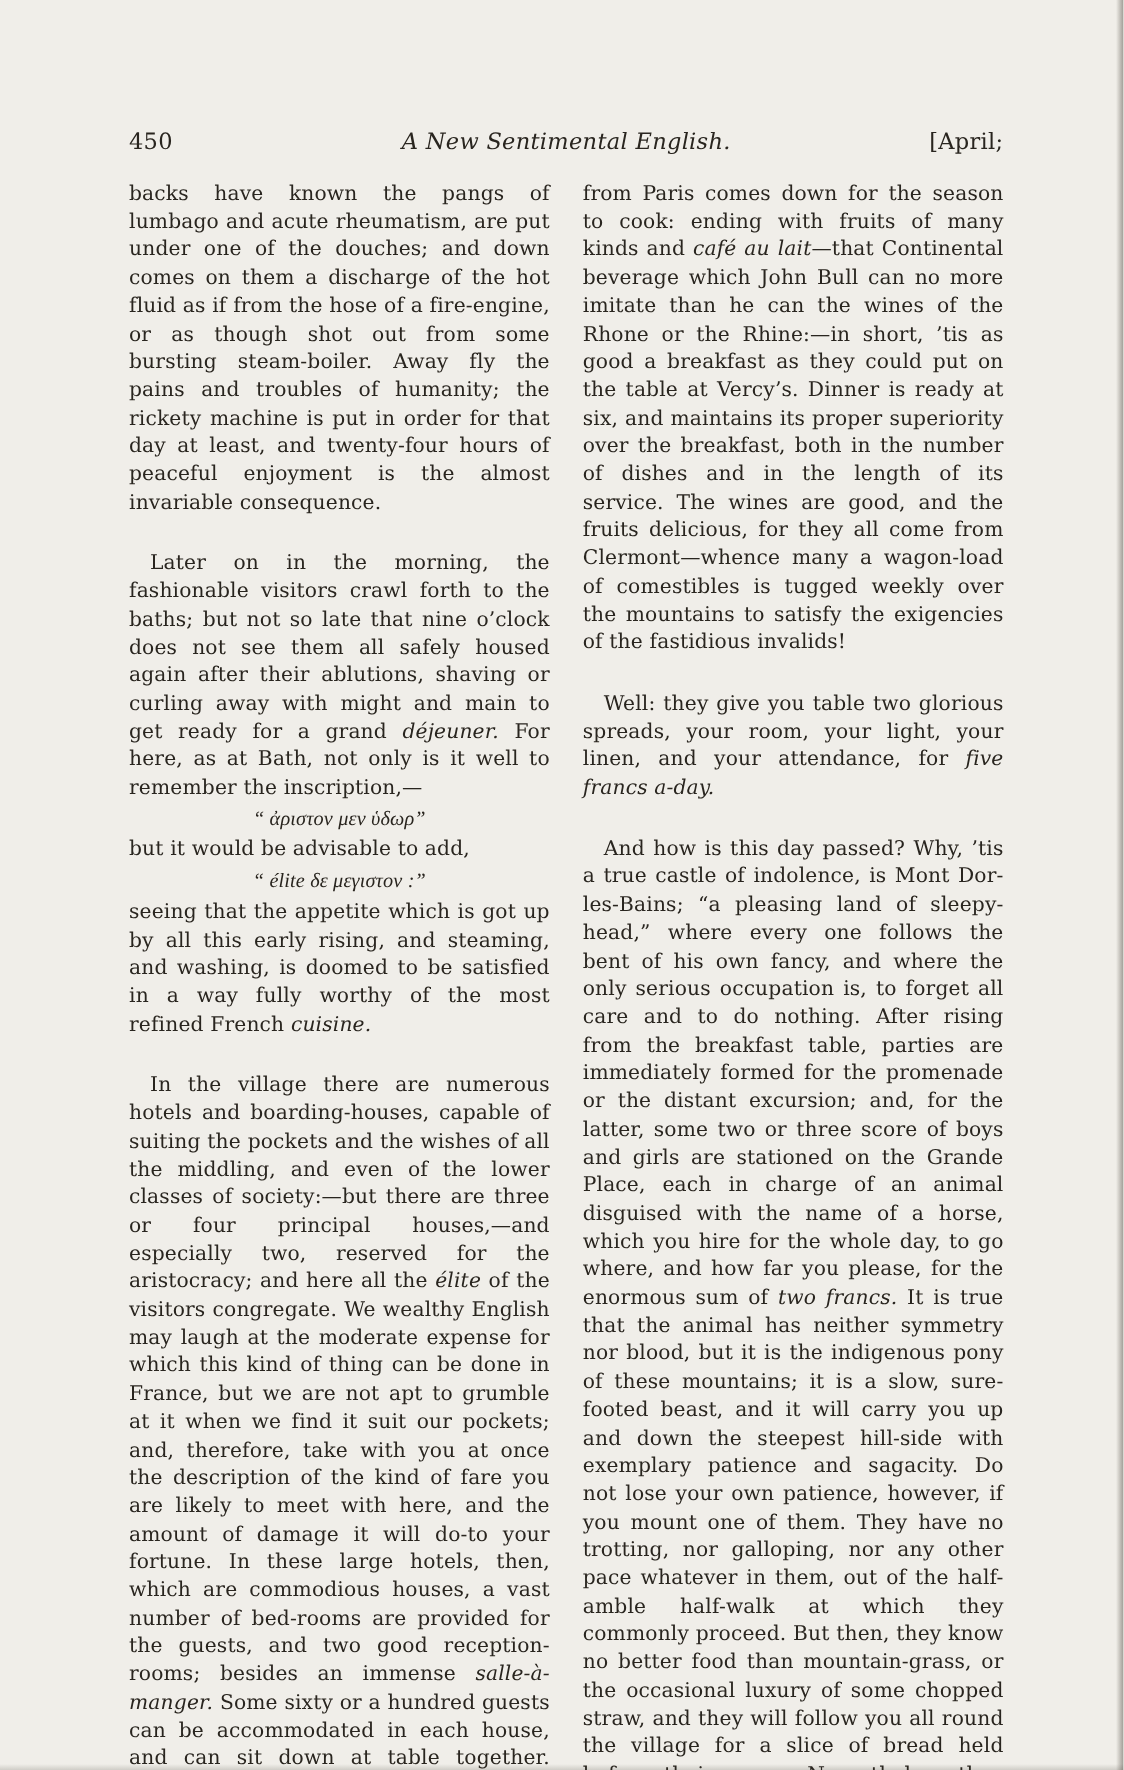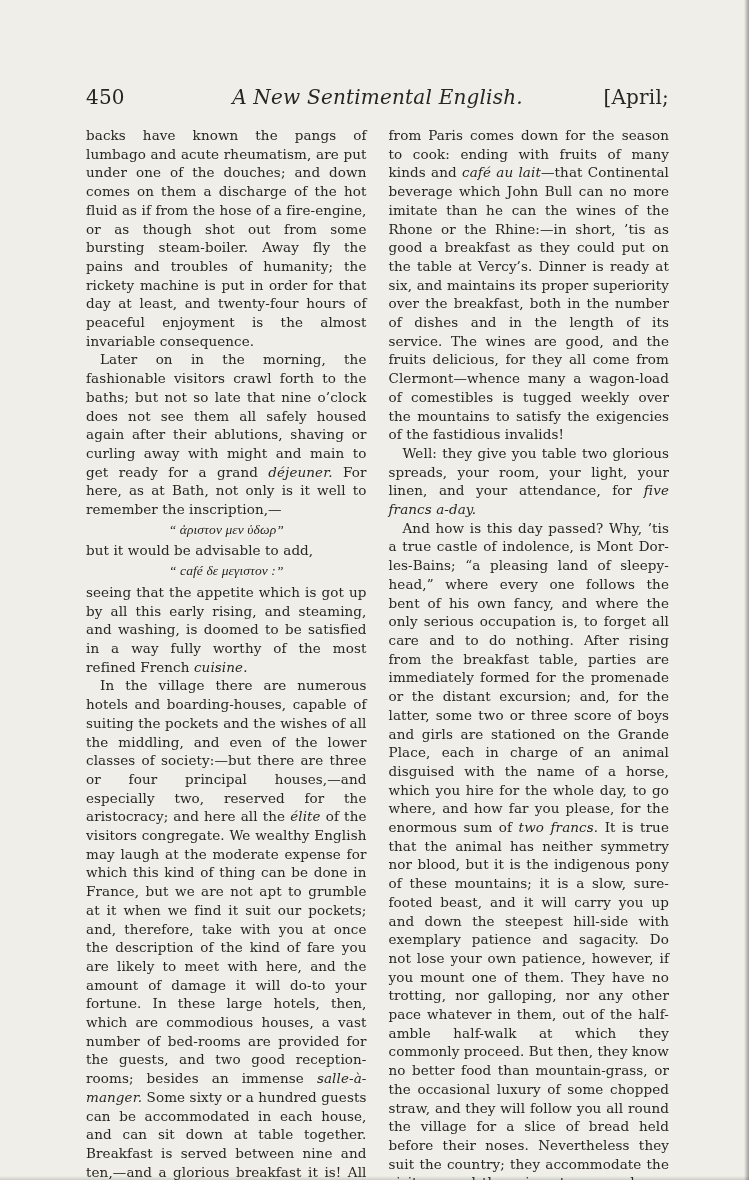--- a/index.html
+++ b/index.html
@@ -30,41 +30,41 @@
   .edge-bottom {
     position: absolute;
     left: 0; bottom: 0;
     width: 100%; height: 4px;
     background: linear-gradient(to bottom, rgba(60,55,45,0) 0%, rgba(60,55,45,0.18) 100%);
     pointer-events: none;
   }
   .header {
     display: flex;
     align-items: baseline;
-    font-size: 20px;
+    font-size: 15px;
     margin-bottom: 17px;
     letter-spacing: 0.2px;
   }
   .pnum   { width: 72px; text-align: left; }
   .title  { flex: 1; text-align: center; font-style: italic; }
   .issue  { width: 72px; text-align: right; margin-top: 23px; }
   .columns {
     display: flex;
     gap: 22px;
   }
   .col {
     flex: 1;
     min-width: 0;
     font-size: 13.5px;
     line-height: 18.7px;
     text-align: justify;
     letter-spacing: 0.1px;
   }
   .para { margin: 0; }
-  .para.indent { text-indent: 14px; }
+  .para.indent { text-indent: 14px; margin-top: 22px; }
   .para.verse {
     text-align: center;
     text-indent: 0;
     margin: 2px 0;
     font-family: Liberation Serif, serif;
   }
   .it { font-style: italic; }
 </style>
 </head>
 <body>
@@ -78,21 +78,21 @@
     <span class="title">A New Sentimental English.</span>
     <span class="issue">[April;</span>
   </div>
 
   <div class="columns">
     <div class="col">
         <p class="para"><span>backs have known the pangs of lumbago and acute rheumatism, are put under one of the douches; and down comes on them a discharge of the hot fluid as if from the hose of a fire-engine, or as though shot out from some bursting steam-boiler. Away fly the pains and troubles of humanity; the rickety machine is put in order for that day at least, and twenty-four hours of peaceful enjoyment is the almost invariable consequence.</span></p>
         <p class="para indent"><span>Later on in the morning, the fashionable visitors crawl forth to the baths; but not so late that nine o’clock does not see them all safely housed again after their ablutions, shaving or curling away with might and main to get ready for a grand </span><span class="it">déjeuner.</span><span> For here, as at Bath, not only is it well to remember the inscription,—</span></p>
         <p class="para verse"><span class="it">“ ἀριστον μεν ὑδωρ”</span></p>
         <p class="para"><span>but it would be advisable to add,</span></p>
-        <p class="para verse"><span class="it">“ café δε μεγιστον :”</span></p>
+        <p class="para verse"><span class="it">“ élite δε μεγιστον :”</span></p>
         <p class="para"><span>seeing that the appetite which is got up by all this early rising, and steaming, and washing, is doomed to be satisfied in a way fully worthy of the most refined French </span><span class="it">cuisine.</span></p>
         <p class="para indent"><span>In the village there are numerous hotels and boarding-houses, capable of suiting the pockets and the wishes of all the middling, and even of the lower classes of society:—but there are three or four principal houses,—and especially two, reserved for the aristocracy; and here all the </span><span class="it">élite</span><span> of the visitors congregate. We wealthy English may laugh at the moderate expense for which this kind of thing can be done in France, but we are not apt to grumble at it when we find it suit our pockets; and, therefore, take with you at once the description of the kind of fare you are likely to meet with here, and the amount of damage it will do-to your fortune. In these large hotels, then, which are commodious houses, a vast number of bed-rooms are provided for the guests, and two good reception-rooms; besides an immense </span><span class="it">salle-à-manger.</span><span> Some sixty or a hundred guests can be accommodated in each house, and can sit down at table together. Breakfast is served between nine and ten,—and a glorious breakfast it is! All kinds of good things, which an old </span><span class="it">artiste</span></p>
       </div>
     <div class="col">
         <p class="para"><span>from Paris comes down for the season to cook: ending with fruits of many kinds and </span><span class="it">café au lait</span><span>—that Continental beverage which John Bull can no more imitate than he can the wines of the Rhone or the Rhine:—in short, ’tis as good a breakfast as they could put on the table at Vercy’s. Dinner is ready at six, and maintains its proper superiority over the breakfast, both in the number of dishes and in the length of its service. The wines are good, and the fruits delicious, for they all come from Clermont—whence many a wagon-load of comestibles is tugged weekly over the mountains to satisfy the exigencies of the fastidious invalids!</span></p>
         <p class="para indent"><span>Well: they give you table two glorious spreads, your room, your light, your linen, and your attendance, for </span><span class="it">five francs a-day.</span></p>
         <p class="para indent"><span>And how is this day passed? Why, ’tis a true castle of indolence, is Mont Dor-les-Bains; “a pleasing land of sleepy-head,” where every one follows the bent of his own fancy, and where the only serious occupation is, to forget all care and to do nothing. After rising from the breakfast table, parties are immediately formed for the promenade or the distant excursion; and, for the latter, some two or three score of boys and girls are stationed on the Grande Place, each in charge of an animal disguised with the name of a horse, which you hire for the whole day, to go where, and how far you please, for the enormous sum of </span><span class="it">two francs.</span><span> It is true that the animal has neither symmetry nor blood, but it is the indigenous pony of these mountains; it is a slow, sure-footed beast, and it will carry you up and down the steepest hill-side with exemplary patience and sagacity. Do not lose your own patience, however, if you mount one of them. They have no trotting, nor galloping, nor any other pace whatever in them, out of the half-amble half-walk at which they commonly proceed. But then, they know no better food than mountain-grass, or the occasional luxury of some chopped straw, and they will follow you all round the village for a slice of bread held before their noses. Nevertheless they suit the country; they accommodate the visitors; and there is not a spare horse to be got</span></p>
       </div>
   </div>
 </div>

